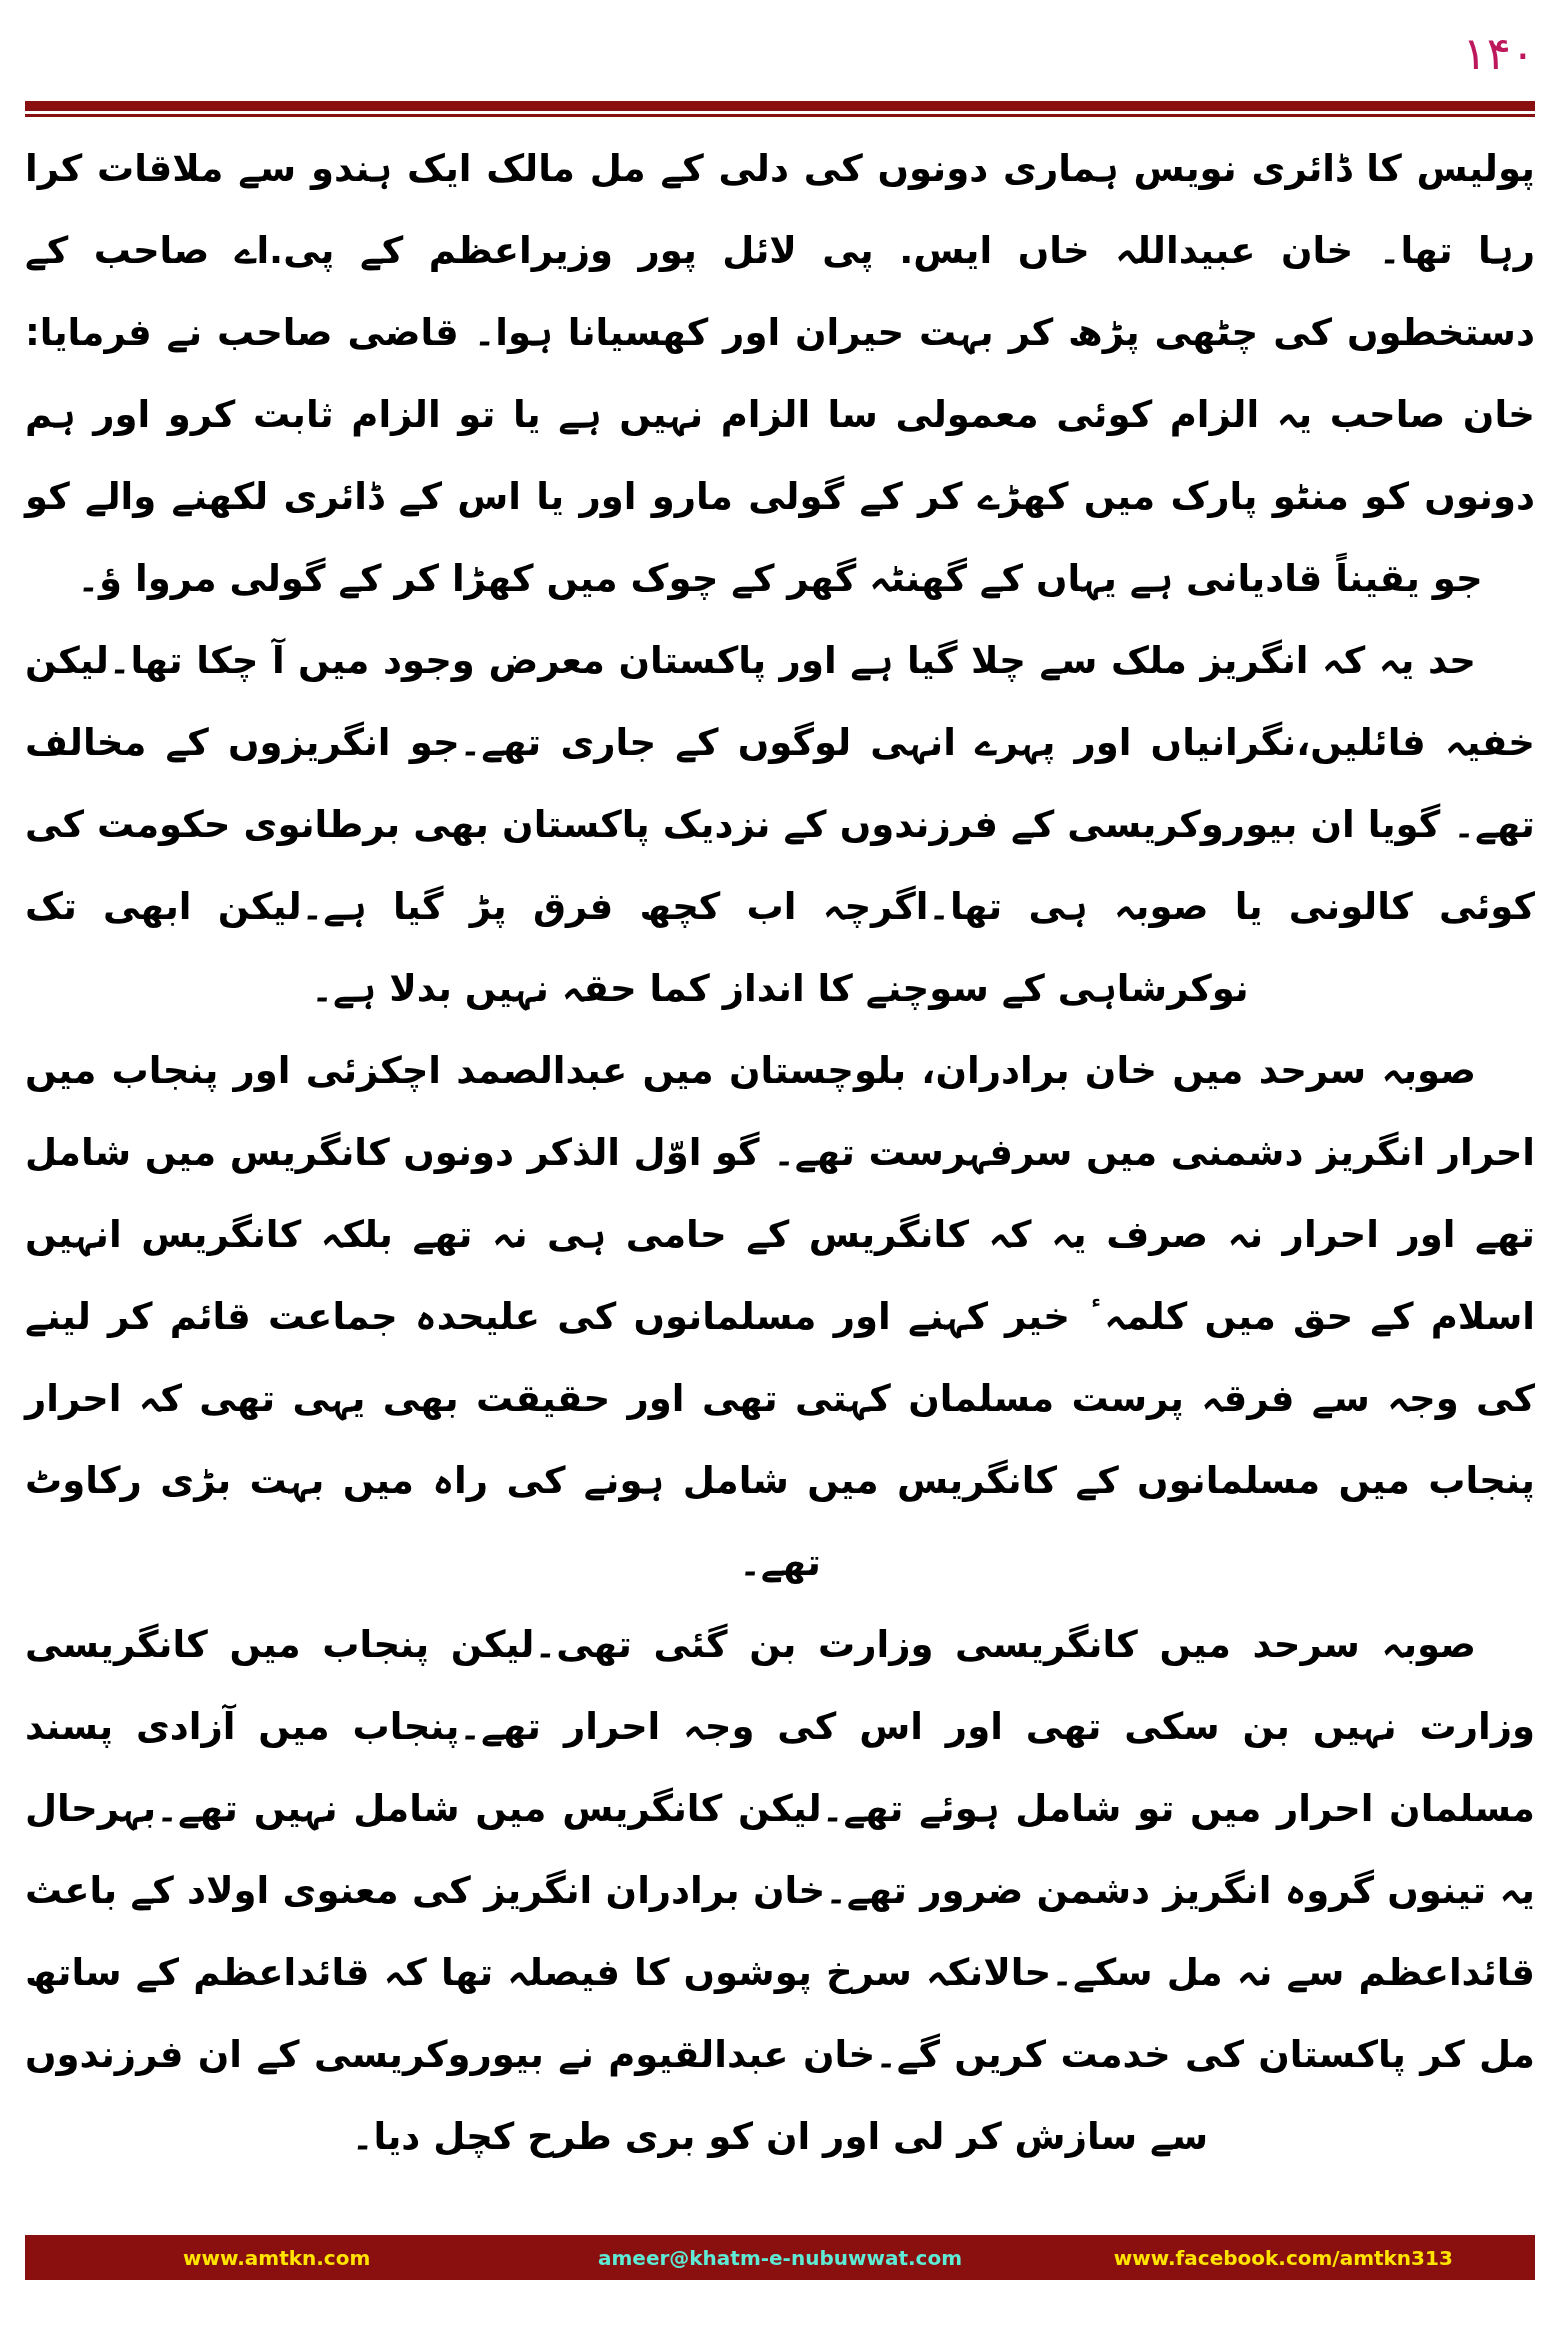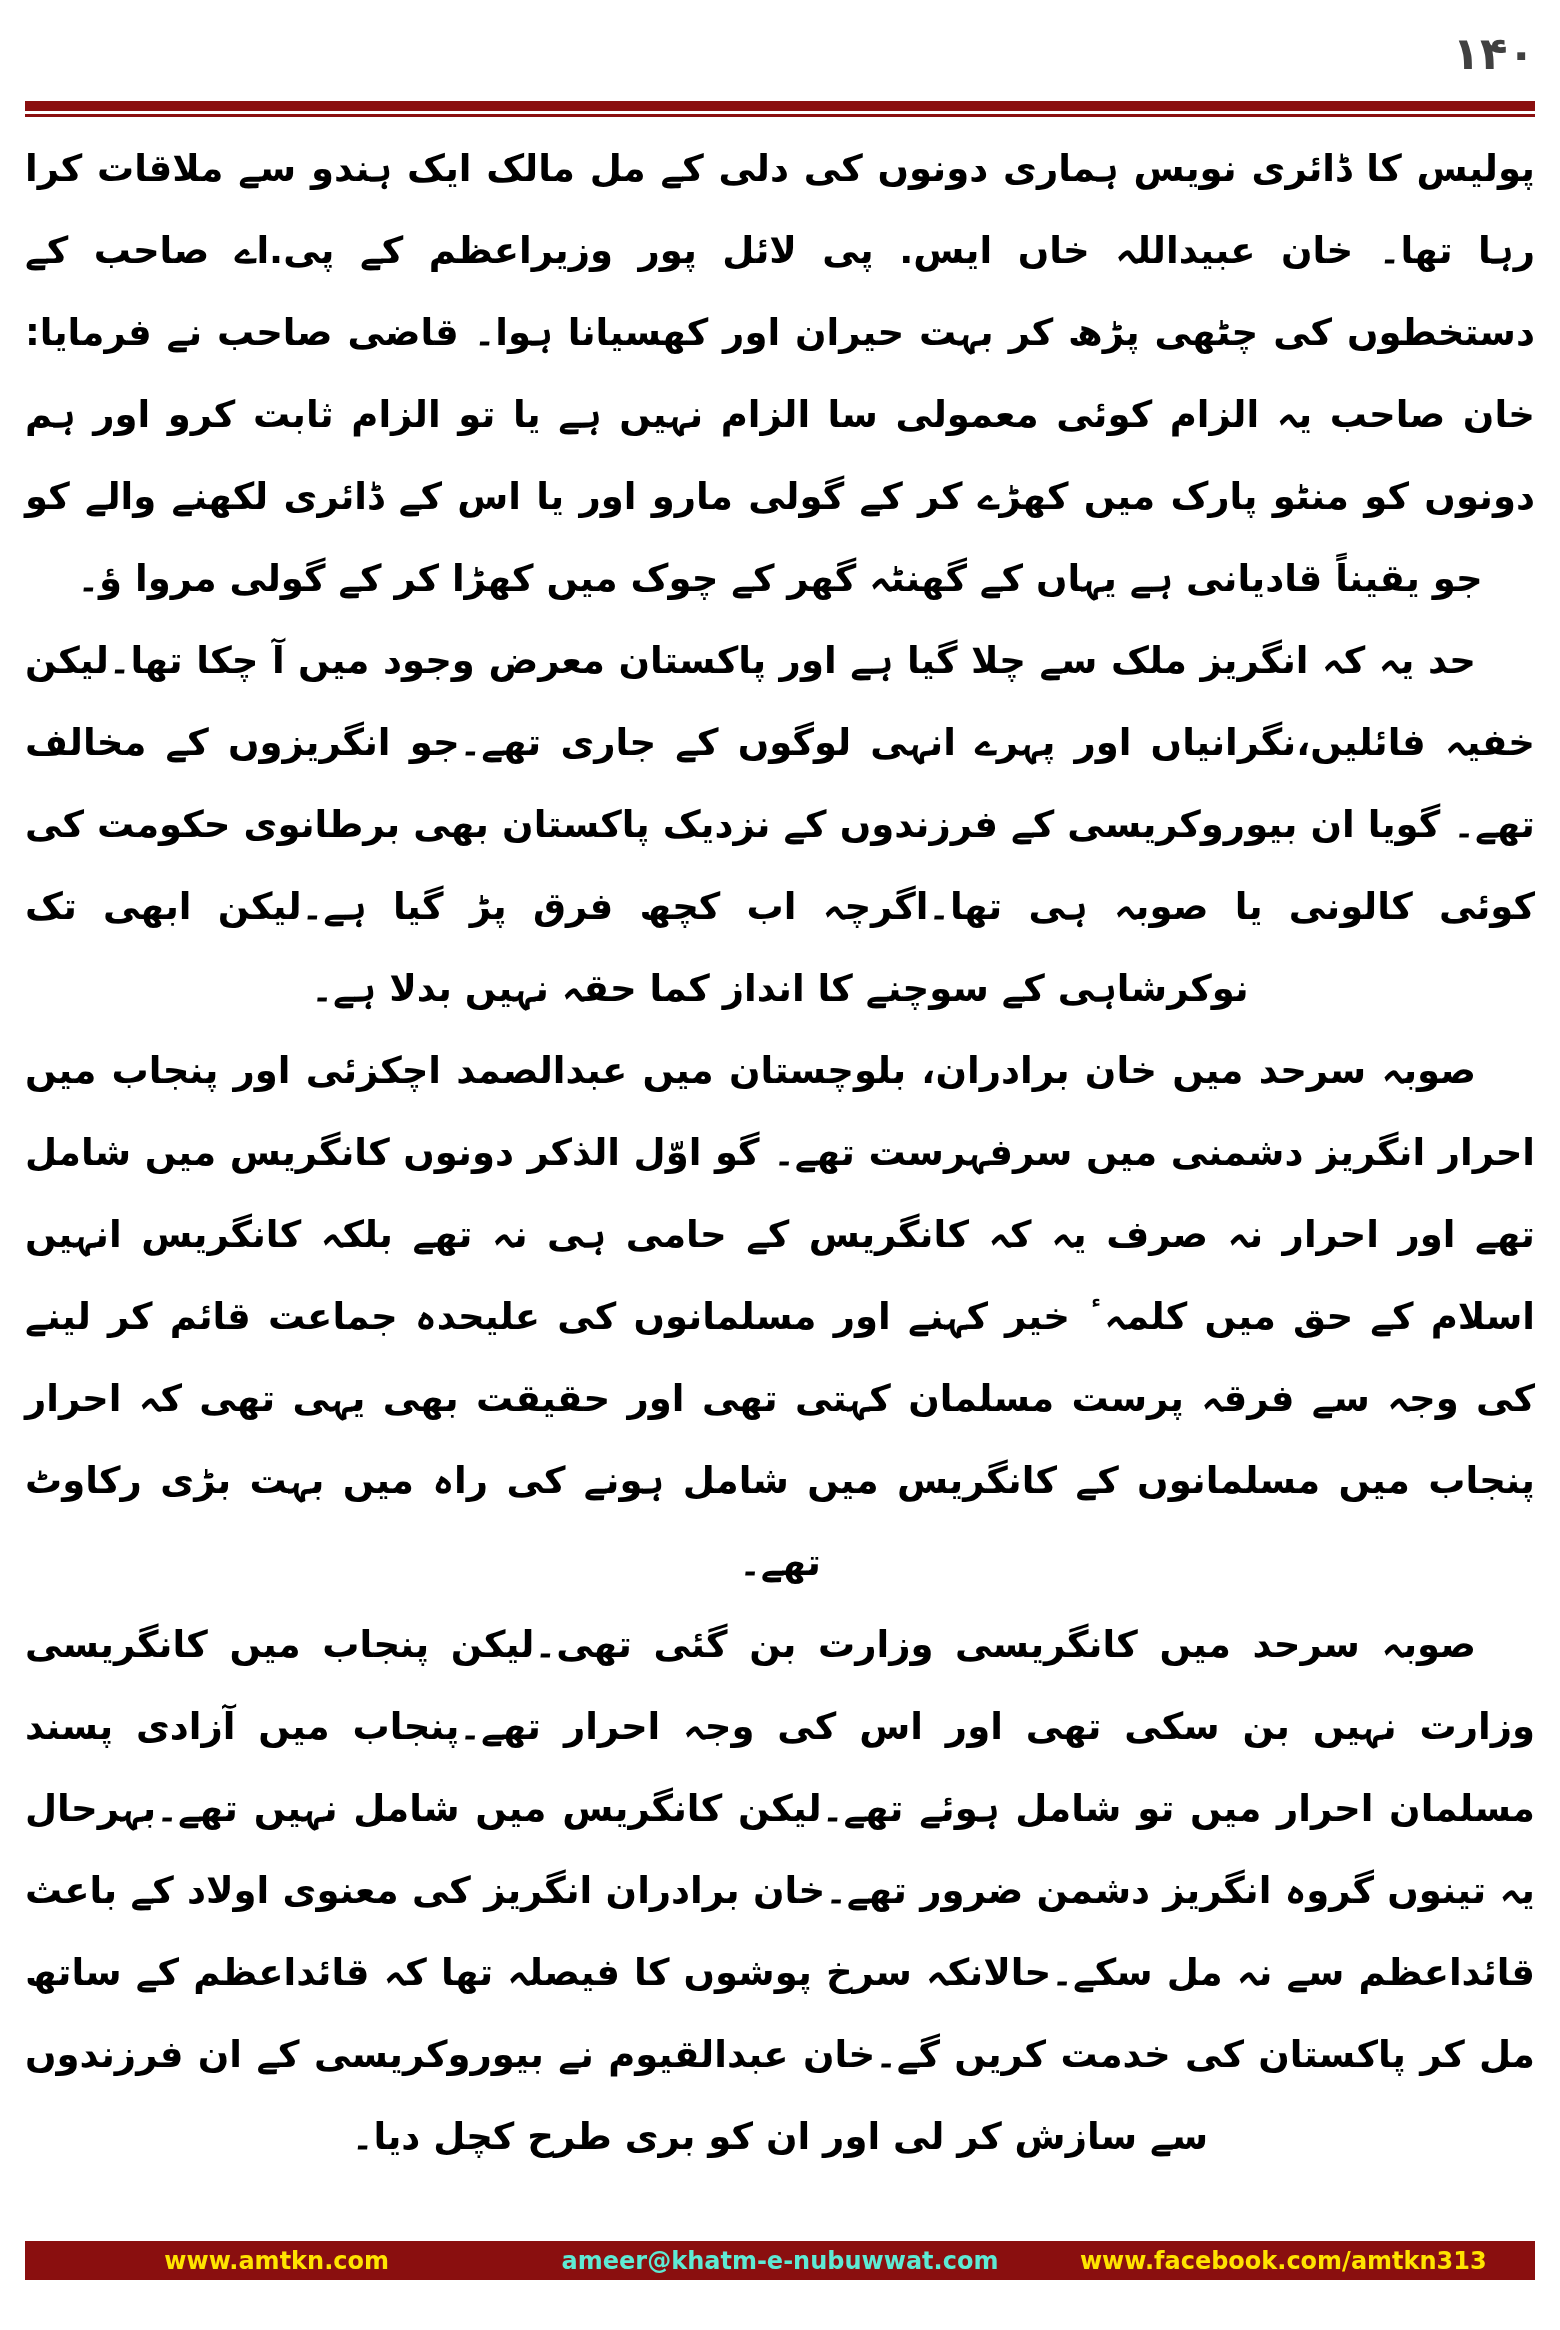--- a/index.html
+++ b/index.html
@@ -17,22 +17,22 @@
     display:flex;align-items:center;justify-content:space-between;
     direction:rtl;
   }
   .header .book-title,
   .header .editor-title{
     color:#1c7a1c;
     font-size:26px;font-weight:bold;
     white-space:nowrap;
   }
   .header .page-number{
-    color:#404040;
-    font-size:45px;font-weight:bold;
+    color:#be185d;
+    font-size:45px;font-weight:normal;
   }
   
   .rule-wrap{position:absolute;top:101px;right:25px;left:25px;}
   .rule-thick{height:10px;background:#8a0f0f;}
   .rule-thin{height:3.4px;background:#8a0f0f;margin-top:2.5px;}
   
   .body-text{
     position:absolute;top:128px;right:25px;left:25px;bottom:143px;
     direction:rtl;
     color:#000000;
@@ -41,25 +41,25 @@
     line-height:82px;
   }
   .body-text p{
     margin:0;padding:0;
     text-align:justify;
     text-align-last:center;
   }
   .body-text p.indent{text-indent:59px;}
   
   .footer-bar{
-    position:absolute;left:25px;right:25px;bottom:50px;height:39px;
+    position:absolute;left:25px;right:25px;bottom:50px;height:45px;
     background:#8a0f0f;
     display:flex;align-items:center;
     direction:ltr;
-    font-size:24px;font-weight:bold;
+    font-size:20px;font-weight:bold;
   }
   .footer-bar .slot{flex:1;text-align:center;white-space:nowrap;}
   .footer-bar .site{color:#ffe400;}
   .footer-bar .mail{color:#5eead4;}
   .footer-bar .fb{color:#ffe400;}
 </style>
 </head>
 <body>
 
 <div class="page">

